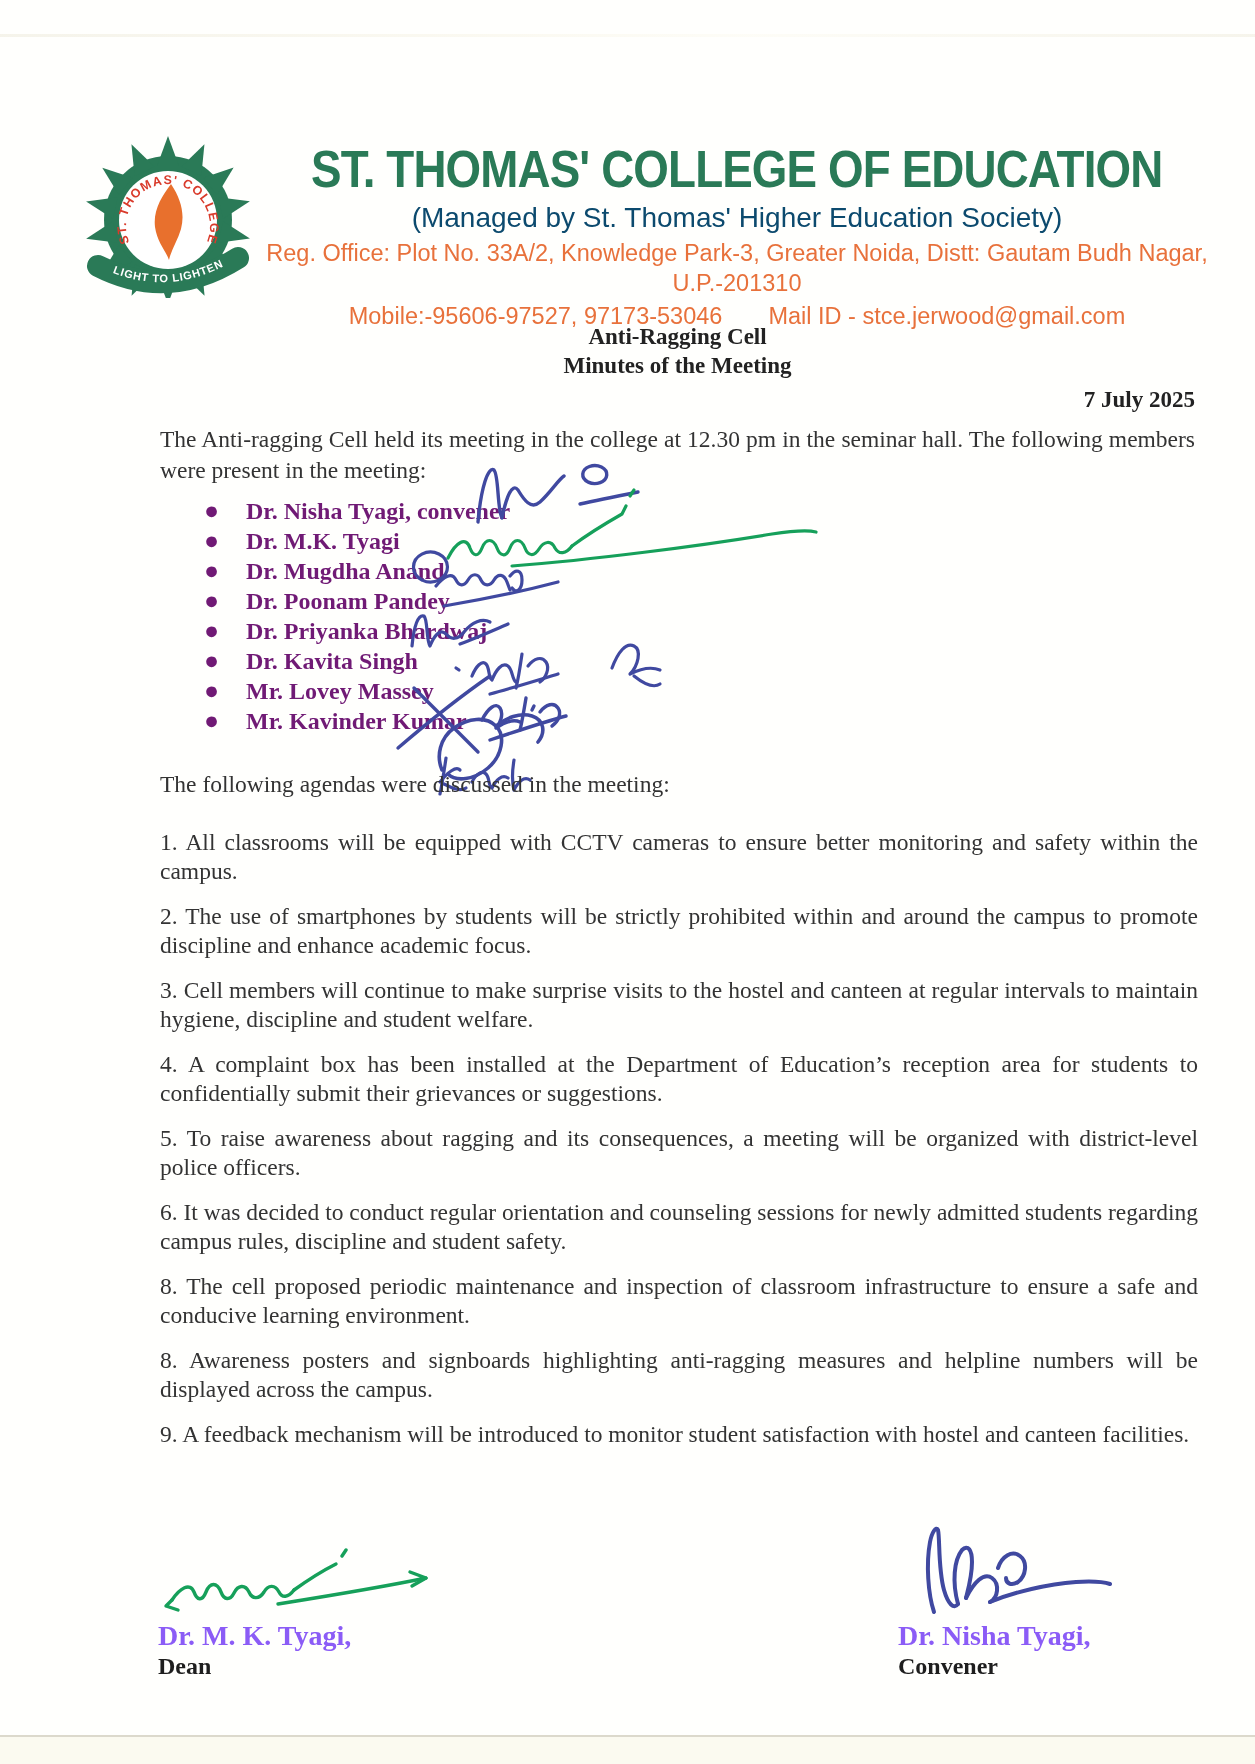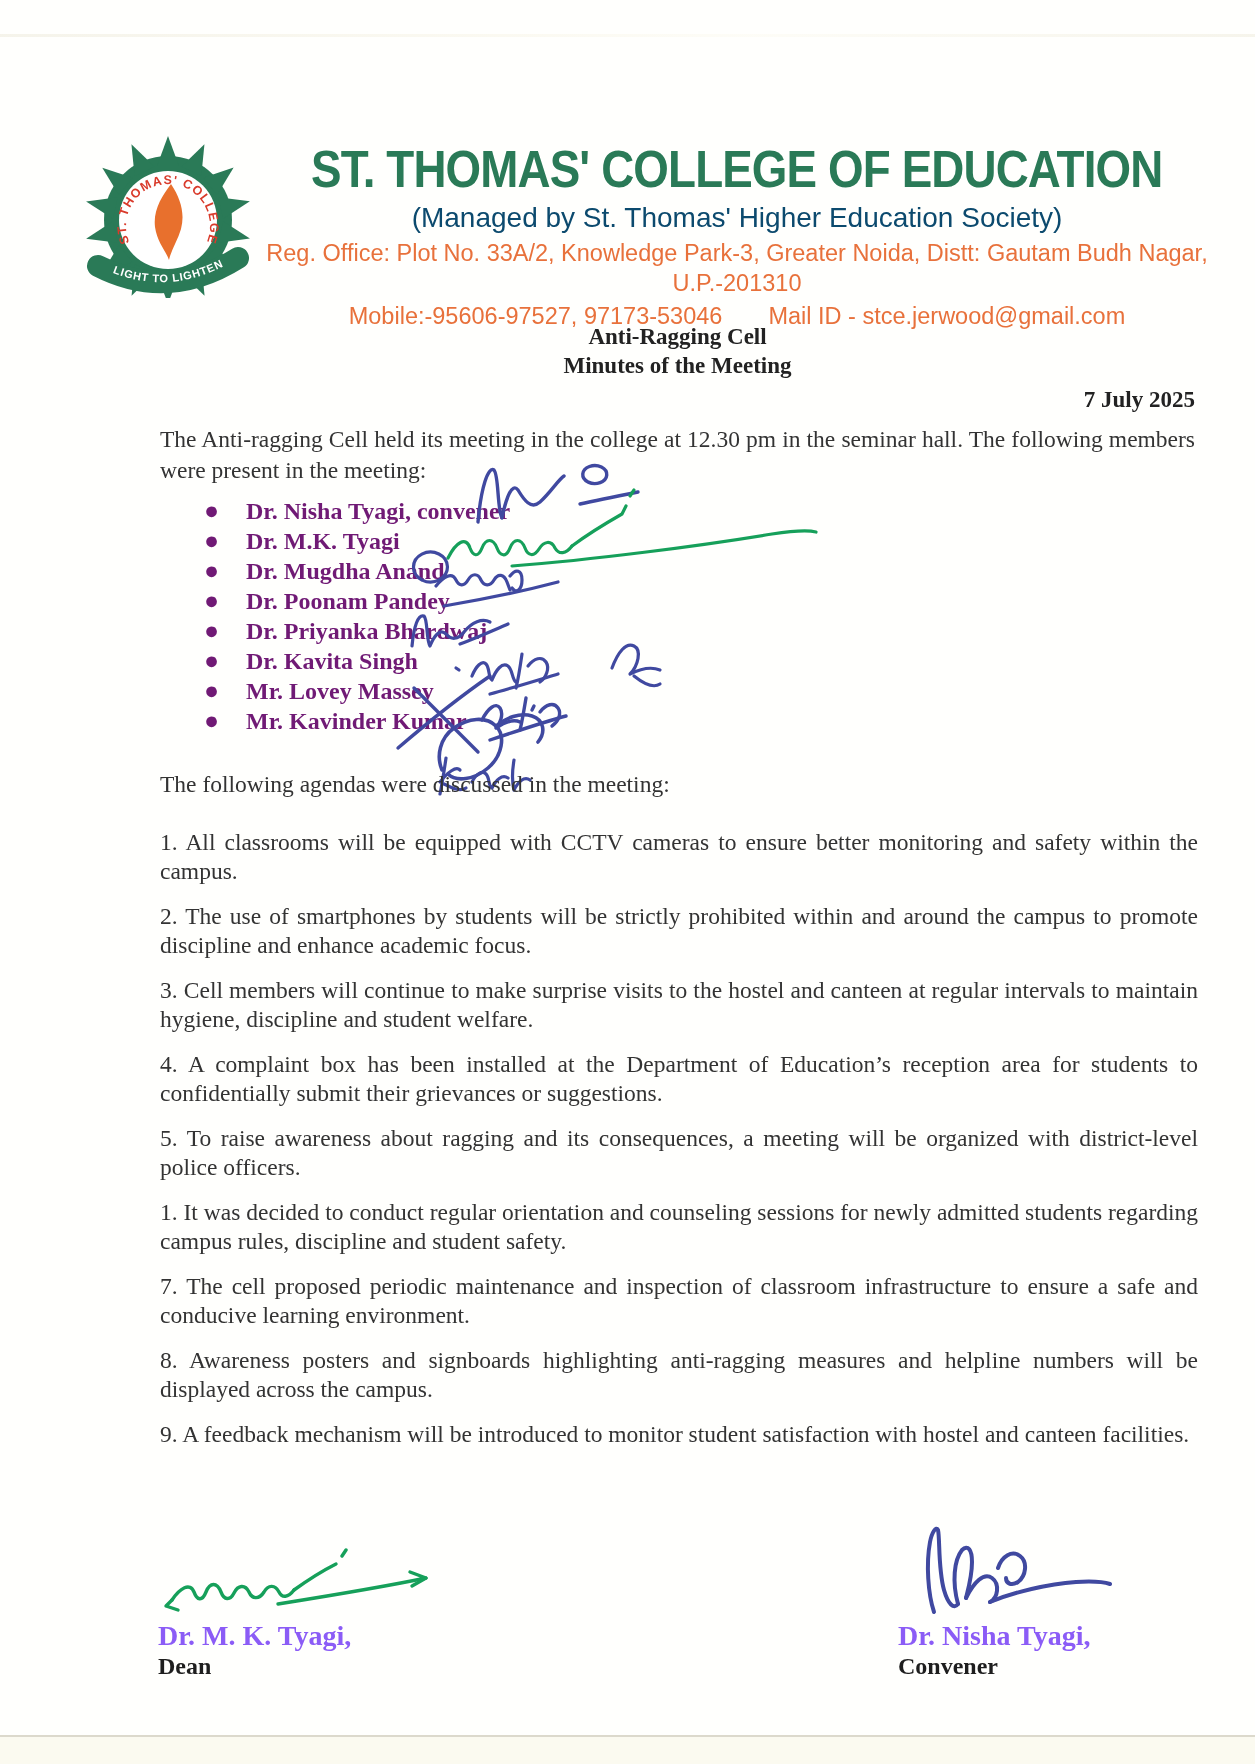--- a/index.html
+++ b/index.html
@@ -202,22 +202,22 @@
     </svg>
   </div>
 
   <div class="agenda">
     <p class="agenda-intro">The following agendas were discussed in the meeting:</p>
     <p>1. All classrooms will be equipped with CCTV cameras to ensure better monitoring and safety within the campus.</p>
     <p>2. The use of smartphones by students will be strictly prohibited within and around the campus to promote discipline and enhance academic focus.</p>
     <p>3. Cell members will continue to make surprise visits to the hostel and canteen at regular intervals to maintain hygiene, discipline and student welfare.</p>
     <p>4. A complaint box has been installed at the Department of Education’s reception area for students to confidentially submit their grievances or suggestions.</p>
     <p>5. To raise awareness about ragging and its consequences, a meeting will be organized with district-level police officers.</p>
-    <p>1. It was decided to conduct regular orientation and counseling sessions for newly admitted students regarding campus rules, discipline and student safety.</p>
-    <p>7. The cell proposed periodic maintenance and inspection of classroom infrastructure to ensure a safe and conducive learning environment.</p>
+    <p>6. It was decided to conduct regular orientation and counseling sessions for newly admitted students regarding campus rules, discipline and student safety.</p>
+    <p>8. The cell proposed periodic maintenance and inspection of classroom infrastructure to ensure a safe and conducive learning environment.</p>
     <p>8. Awareness posters and signboards highlighting anti-ragging measures and helpline numbers will be displayed across the campus.</p>
     <p>9. A feedback mechanism will be introduced to monitor student satisfaction with hostel and canteen facilities.</p>
   </div>
 
   <div class="signoff-left">
     <svg class="sig-svg" width="310" height="72" viewBox="0 0 310 72">
       <g class="sig-green" stroke-width="3.4">
         <path d="M14,52 C22,40 32,34 36,44 C39,52 44,54 48,44 C52,34 59,34 63,44 C66,52 72,53 76,45 C80,37 87,36 91,44 C94,51 101,52 106,44 C110,37 117,36 121,44 C124,50 130,50 136,42"></path>
         <path d="M136,42 C150,32 166,22 178,16"></path>
         <path d="M184,8 L188,2"></path>

